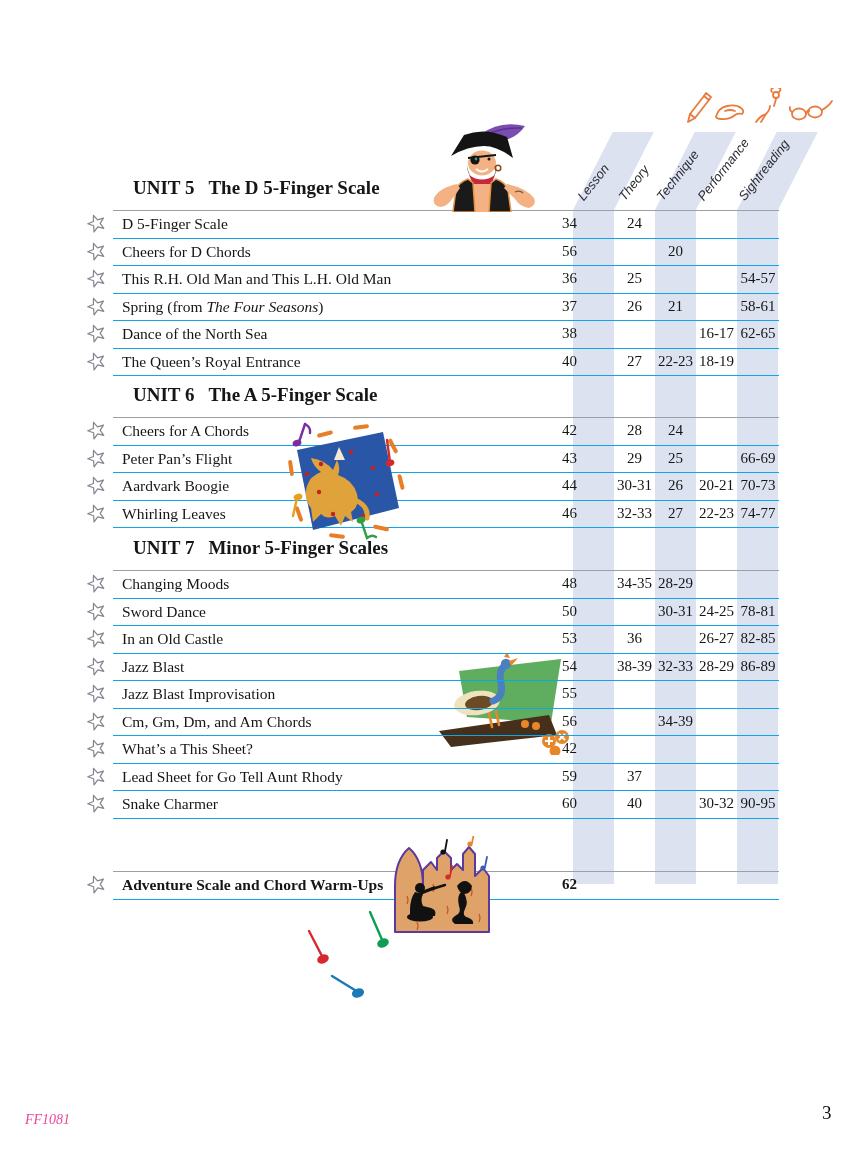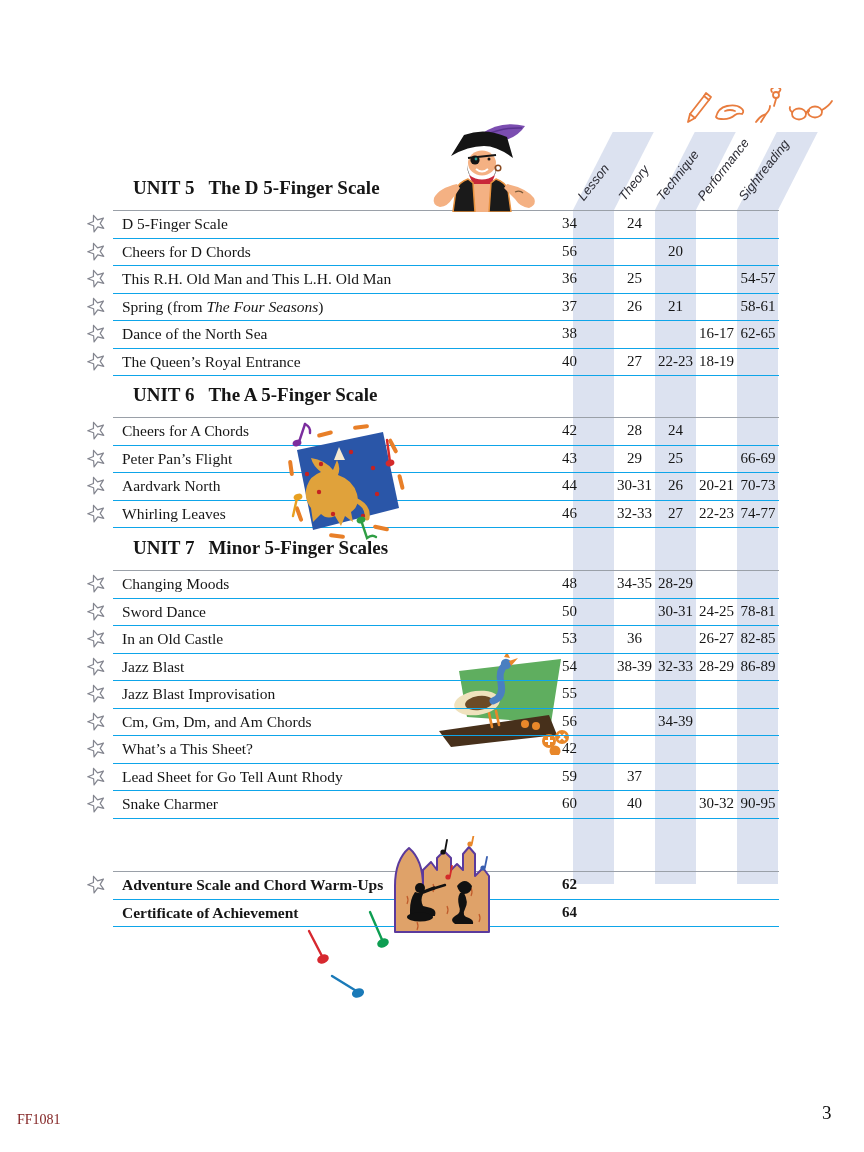--- a/index.html
+++ b/index.html
@@ -26,21 +26,21 @@
   .song{position:absolute;left:9px;top:4px;font-size:15.5px;white-space:nowrap;}
   .row.bold .song,.row.bold .cell{font-weight:bold;}
   .cell{position:absolute;top:4px;width:41px;text-align:center;font-size:15px;}
   .c0{left:436px;} .c1{left:501px;} .c2{left:542px;} .c3{left:583px;} .c4{left:624px;width:42px;}
   .star{position:absolute;left:-27px;top:2px;width:22px;height:22px;}
 
   
   .art{position:absolute;}
   .z-under{z-index:1;} .z-over{z-index:3;}
 
-  .footer-code{position:absolute;left:17px;top:1112px;font-size:14px;color:#7f1d1d;z-index:2;}
+  .footer-code{position:absolute;left:25px;top:1112px;font-size:14px;color:#ec4899;z-index:2;font-style:italic;}
   .page-num{position:absolute;left:822px;top:1102px;font-size:19px;color:#111;z-index:2;}
 </style>
 </head>
 <body>
 
 <div class="page">
 
   <div class="band" style="left:573px"></div>
   <div class="band" style="left:655px"></div>
   <div class="band" style="left:737px"></div>
@@ -178,21 +178,21 @@
             <span class="cell c0">43</span>
             <span class="cell c1">29</span>
             <span class="cell c2">25</span>
             <span class="cell c3"></span>
             <span class="cell c4">66-69</span>
           </div>
           <div class="row">
             <span class="star"><svg width="21" height="21" viewBox="0 0 24 24">
                 <polygon points="12,2 9.5,8.6 2.5,8.9 8,13.3 6.1,20.1 12,16.2 17.9,20.1 16,13.3 21.5,8.9 14.5,8.6" fill="#fff" stroke="#83858f" stroke-width="1.4" stroke-linejoin="round" transform="rotate(-20 12 12)"></polygon>
               </svg></span>
-            <span class="song"><span>Aardvark North</span></span>
+            <span class="song"><span>Aardvark Boogie</span></span>
             <span class="cell c0">44</span>
             <span class="cell c1">30-31</span>
             <span class="cell c2">26</span>
             <span class="cell c3">20-21</span>
             <span class="cell c4">70-73</span>
           </div>
           <div class="row">
             <span class="star"><svg width="21" height="21" viewBox="0 0 24 24">
                 <polygon points="12,2 9.5,8.6 2.5,8.9 8,13.3 6.1,20.1 12,16.2 17.9,20.1 16,13.3 21.5,8.9 14.5,8.6" fill="#fff" stroke="#83858f" stroke-width="1.4" stroke-linejoin="round" transform="rotate(-20 12 12)"></polygon>
               </svg></span>
@@ -310,28 +310,20 @@
         </div>
       </div>
       <div class="section" style="top: 831px; margin-top: 40px;">
         <div class="rows">
           <div class="row bold">
             <span class="star"><svg width="21" height="21" viewBox="0 0 24 24">
                 <polygon points="12,2 9.5,8.6 2.5,8.9 8,13.3 6.1,20.1 12,16.2 17.9,20.1 16,13.3 21.5,8.9 14.5,8.6" fill="#fff" stroke="#83858f" stroke-width="1.4" stroke-linejoin="round" transform="rotate(-20 12 12)"></polygon>
               </svg></span>
             <span class="song"><span>Adventure Scale and Chord Warm-Ups</span></span>
             <span class="cell c0">62</span>
-            <span class="cell c1"></span>
-            <span class="cell c2"></span>
-            <span class="cell c3"></span>
-            <span class="cell c4"></span>
-          </div>
-          <div class="row bold">
-            <span class="song"><span>Certificate of Achievement</span></span>
-            <span class="cell c0">64</span>
             <span class="cell c1"></span>
             <span class="cell c2"></span>
             <span class="cell c3"></span>
             <span class="cell c4"></span>
           </div>
         </div>
       </div>
     </div>
 
   <svg class="art z-over" style="left:423px;top:118px" width="125" height="94" viewBox="0 0 125 94">

